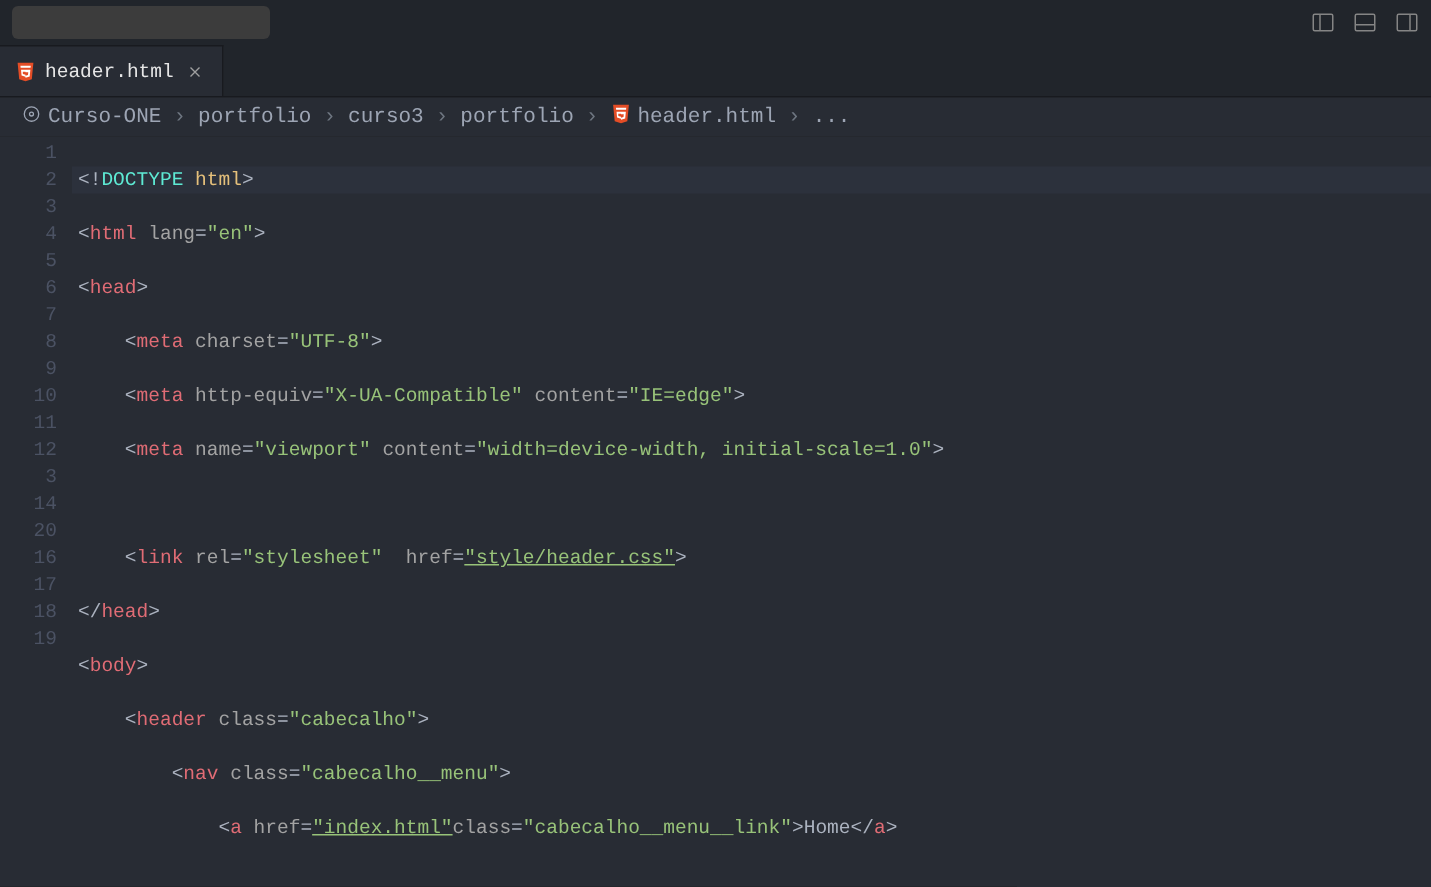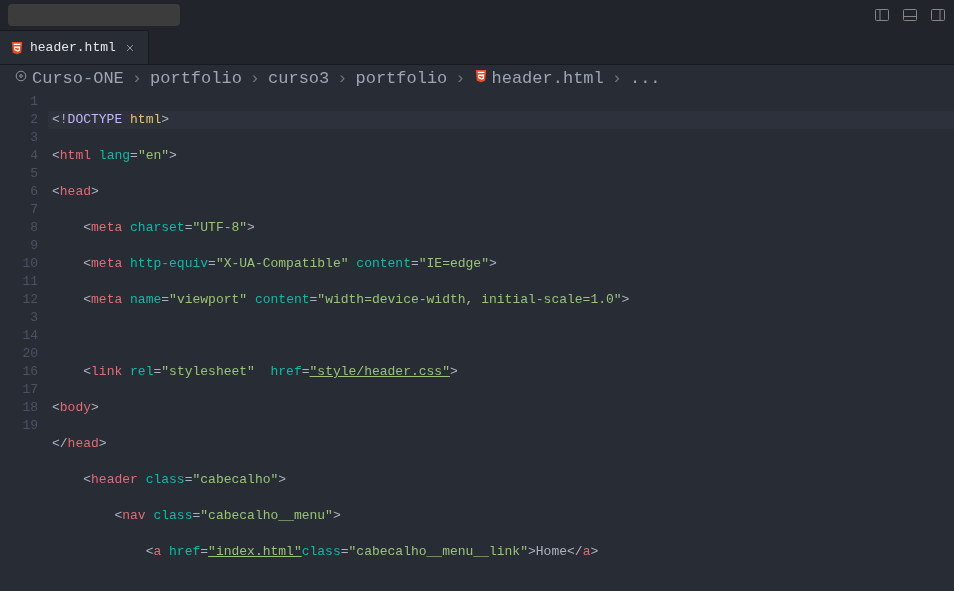--- a/index.html
+++ b/index.html
@@ -57,21 +57,21 @@
   }
   .tab-icon { width: 14px; height: 14px; display:flex; align-items:center; justify-content:center; }
   .tab-icon svg { width:14px; height:14px; }
   .tab-close { color:#a0a0a0; width:16px; display:flex; align-items:center; justify-content:center; cursor:pointer; }
   .breadcrumb {
     height: 26px;
     display: flex;
     align-items: center;
     gap: 4px;
     padding: 0 14px;
-    font-size: 17px;
+    font-size: 14px;
     color: #9da5b4;
     background: #282c34;
   }
   .crumb { display:flex; align-items:center; gap:4px; cursor:pointer; }
   .crumb .sep { color:#6e7681; margin: 0 4px; }
   .crumb .folder-icon svg { width:14px; height:14px; }
   .crumb .html-icon svg { width:14px; height:14px; }
   .editor {
     flex: 1;
     background: #282c34;
@@ -91,23 +91,23 @@
   .gutter div { height: 18px; }
   .code {
     flex:1;
     padding-top: 2px;
     white-space: pre;
   }
   .code .line { height:18px; }
   .hl-line { background: #2c313c; margin-left:-4px; padding-left:4px; }
   .tagang { color: #abb2bf; }
   .tagname { color: #e06c75; }
-  .doctype-bang { color: #c4b5fd; }
+  .doctype-bang { color: #5eead4; }
   .doctype-word { color: #e5c07b; }
-  .attr { color: #14b8a6; }
+  .attr { color: #a3a3a3; }
   .equals { color: #abb2bf; }
   .string { color: #98c379; }
   .string.underline { text-decoration: underline; text-decoration-style: solid; text-decoration-color:#98c379; }
   .text { color: #abb2bf; }
 </style>
 </head>
 <body>
 
 <div class="top-bar">
   <div class="search-box"></div>
@@ -212,22 +212,22 @@
   </div>
   <div class="code">
 <div class="line hl-line"><span class="tagang">&lt;!</span><span class="doctype-bang">DOCTYPE</span><span> </span><span class="doctype-word">html</span><span class="tagang">&gt;</span></div>
 <div class="line"><span class="tagang">&lt;</span><span class="tagname">html</span><span> </span><span class="attr">lang</span><span class="equals">=</span><span class="string">"en"</span><span class="tagang">&gt;</span></div>
 <div class="line"><span class="tagang">&lt;</span><span class="tagname">head</span><span class="tagang">&gt;</span></div>
 <div class="line">    <span class="tagang">&lt;</span><span class="tagname">meta</span><span> </span><span class="attr">charset</span><span class="equals">=</span><span class="string">"UTF-8"</span><span class="tagang">&gt;</span></div>
 <div class="line">    <span class="tagang">&lt;</span><span class="tagname">meta</span><span> </span><span class="attr">http-equiv</span><span class="equals">=</span><span class="string">"X-UA-Compatible"</span><span> </span><span class="attr">content</span><span class="equals">=</span><span class="string">"IE=edge"</span><span class="tagang">&gt;</span></div>
 <div class="line">    <span class="tagang">&lt;</span><span class="tagname">meta</span><span> </span><span class="attr">name</span><span class="equals">=</span><span class="string">"viewport"</span><span> </span><span class="attr">content</span><span class="equals">=</span><span class="string">"width=device-width, initial-scale=1.0"</span><span class="tagang">&gt;</span></div>
 <div class="line"></div>
 <div class="line">    <span class="tagang">&lt;</span><span class="tagname">link</span><span> </span><span class="attr">rel</span><span class="equals">=</span><span class="string">"stylesheet"</span><span>  </span><span class="attr">href</span><span class="equals">=</span><span class="string underline">"style/header.css"</span><span class="tagang">&gt;</span></div>
+<div class="line"><span class="tagang">&lt;/</span><span class="tagname">head</span><span class="tagang">&gt;</span></div>
 <div class="line"><span class="tagang">&lt;</span><span class="tagname">body</span><span class="tagang">&gt;</span></div>
-<div class="line"><span class="tagang">&lt;/</span><span class="tagname">head</span><span class="tagang">&gt;</span></div>
 <div class="line">    <span class="tagang">&lt;</span><span class="tagname">header</span><span> </span><span class="attr">class</span><span class="equals">=</span><span class="string">"cabecalho"</span><span class="tagang">&gt;</span></div>
 <div class="line">        <span class="tagang">&lt;</span><span class="tagname">nav</span><span> </span><span class="attr">class</span><span class="equals">=</span><span class="string">"cabecalho__menu"</span><span class="tagang">&gt;</span></div>
 <div class="line">            <span class="tagang">&lt;</span><span class="tagname">a</span><span> </span><span class="attr">href</span><span class="equals">=</span><span class="string underline">"index.html"</span><span class="attr">class</span><span class="equals">=</span><span class="string">"cabecalho__menu__link"</span><span class="tagang">&gt;</span><span class="text">Home</span><span class="tagang">&lt;/</span><span class="tagname">a</span><span class="tagang">&gt;</span></div>
 
 
 
 
 
   </div>
 </div>

